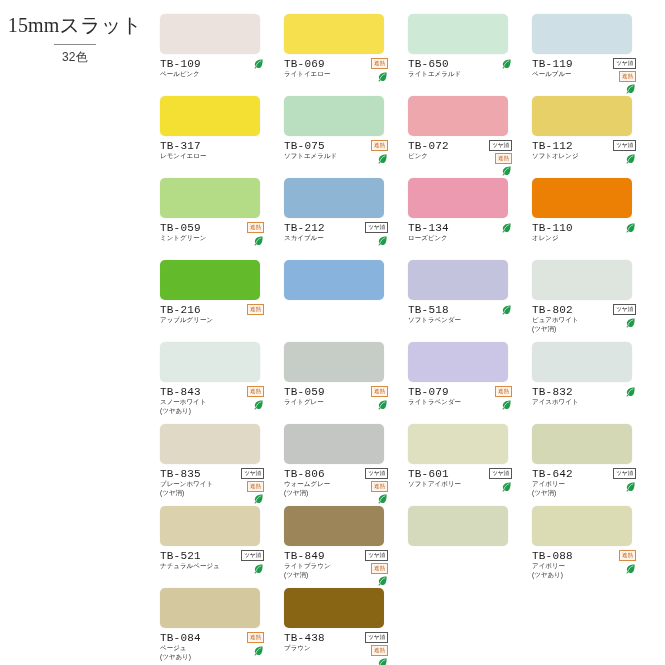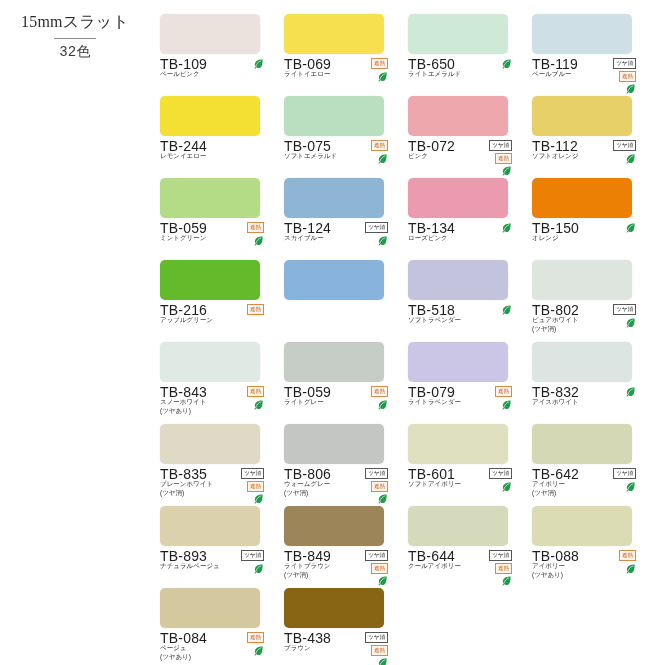--- a/index.html
+++ b/index.html
@@ -10,50 +10,50 @@
     color:#231f20;
     overflow:hidden;
   }
   .page{position:relative;width:665px;height:665px;}
 
   
   .header{
     position:absolute;left:0;top:12px;width:150px;text-align:center;
   }
   .header-title{
-    font-size:16px;letter-spacing:.2px;color:#2b2b2b;
+    font-size:20px;letter-spacing:.2px;color:#2b2b2b;
     font-family:"Liberation Serif","DejaVu Serif",serif;
     white-space:nowrap;
   }
   .header-rule{
     width:42px;height:1px;background:#8a8a8a;margin:5px auto 4px auto;
   }
-  .header-sub{font-size:14px;color:#3a3a3a;letter-spacing:.3px;font-family:Liberation Mono, monospace;}
+  .header-sub{font-size:12px;color:#3a3a3a;letter-spacing:.3px;}
 
   
   .grid{
     position:absolute;left:160px;top:14px;
     width:500px;
     display:grid;
     grid-template-columns:repeat(4,118px);
     column-gap:6px;
     row-gap:0px;
     grid-auto-rows:82px;
   }
   .cell{position:relative;width:118px;height:82px;}
 
   .swatch{
     width:100px;height:40px;border-radius:5px;
     box-shadow:0 0 0 0.5px rgba(0,0,0,0.04);
   }
 
   .meta{position:relative;margin-top:5px;width:118px;}
   .code{
-    font-size:14px;color:#1d1d1d;letter-spacing:.2px;line-height:10px;
-    font-family:Liberation Sans, sans-serif;
+    font-size:11px;color:#1d1d1d;letter-spacing:.2px;line-height:10px;
+    font-family:Liberation Mono, monospace;
   }
   .jname{
     font-size:6.5px;color:#2a2a2a;line-height:8.5px;letter-spacing:0px;
     margin-top:1px;max-width:74px;
   }
   .jname-2{
     font-size:6.5px;color:#2a2a2a;line-height:8.5px;
   }
 
   
@@ -147,21 +147,21 @@
                 <path d="M21 3C11 3 4 7 4 14c0 2 .7 3.7 1.9 5L3 22l1.5 1.2 2.8-2.8C8.7 21.4 10.3 22 12 22c7 0 9-8 9-19z" fill="#1f9c4a"></path>
                 <path d="M18 6C12 8 8 12 6 19" stroke="#ffffff" stroke-width="1.4" fill="none"></path>
               </svg>
             </span>
           </div>
         </div>
       </div>
       <div class="cell">
         <div class="swatch" style="background: rgb(244, 224, 50);"></div>
         <div class="meta">
-          <div class="code">TB-244</div>
+          <div class="code">TB-317</div>
           <div class="jname">レモンイエロー</div>
           <div class="badges"></div>
         </div>
       </div>
       <div class="cell">
         <div class="swatch" style="background: rgb(185, 223, 192);"></div>
         <div class="meta">
           <div class="code">TB-075</div>
           <div class="jname">ソフトエメラルド</div>
           <div class="badges">
@@ -220,21 +220,21 @@
                 <path d="M21 3C11 3 4 7 4 14c0 2 .7 3.7 1.9 5L3 22l1.5 1.2 2.8-2.8C8.7 21.4 10.3 22 12 22c7 0 9-8 9-19z" fill="#1f9c4a"></path>
                 <path d="M18 6C12 8 8 12 6 19" stroke="#ffffff" stroke-width="1.4" fill="none"></path>
               </svg>
             </span>
           </div>
         </div>
       </div>
       <div class="cell">
         <div class="swatch" style="background: rgb(143, 181, 213);"></div>
         <div class="meta">
-          <div class="code">TB-124</div>
+          <div class="code">TB-212</div>
           <div class="jname">スカイブルー</div>
           <div class="badges">
             <div class="badge">ツヤ消</div>
             <span class="leaf">
               <svg viewBox="0 0 24 24" aria-hidden="true">
                 <path d="M21 3C11 3 4 7 4 14c0 2 .7 3.7 1.9 5L3 22l1.5 1.2 2.8-2.8C8.7 21.4 10.3 22 12 22c7 0 9-8 9-19z" fill="#1f9c4a"></path>
                 <path d="M18 6C12 8 8 12 6 19" stroke="#ffffff" stroke-width="1.4" fill="none"></path>
               </svg>
             </span>
           </div>
@@ -251,21 +251,21 @@
                 <path d="M21 3C11 3 4 7 4 14c0 2 .7 3.7 1.9 5L3 22l1.5 1.2 2.8-2.8C8.7 21.4 10.3 22 12 22c7 0 9-8 9-19z" fill="#1f9c4a"></path>
                 <path d="M18 6C12 8 8 12 6 19" stroke="#ffffff" stroke-width="1.4" fill="none"></path>
               </svg>
             </span>
           </div>
         </div>
       </div>
       <div class="cell">
         <div class="swatch" style="background: rgb(236, 128, 5);"></div>
         <div class="meta">
-          <div class="code">TB-150</div>
+          <div class="code">TB-110</div>
           <div class="jname">オレンジ</div>
           <div class="badges">
             <span class="leaf">
               <svg viewBox="0 0 24 24" aria-hidden="true">
                 <path d="M21 3C11 3 4 7 4 14c0 2 .7 3.7 1.9 5L3 22l1.5 1.2 2.8-2.8C8.7 21.4 10.3 22 12 22c7 0 9-8 9-19z" fill="#1f9c4a"></path>
                 <path d="M18 6C12 8 8 12 6 19" stroke="#ffffff" stroke-width="1.4" fill="none"></path>
               </svg>
             </span>
           </div>
         </div>
@@ -444,21 +444,21 @@
                 <path d="M21 3C11 3 4 7 4 14c0 2 .7 3.7 1.9 5L3 22l1.5 1.2 2.8-2.8C8.7 21.4 10.3 22 12 22c7 0 9-8 9-19z" fill="#1f9c4a"></path>
                 <path d="M18 6C12 8 8 12 6 19" stroke="#ffffff" stroke-width="1.4" fill="none"></path>
               </svg>
             </span>
           </div>
         </div>
       </div>
       <div class="cell">
         <div class="swatch" style="background: rgb(219, 210, 173);"></div>
         <div class="meta">
-          <div class="code">TB-893</div>
+          <div class="code">TB-521</div>
           <div class="jname">ナチュラルベージュ</div>
           <div class="badges">
             <div class="badge">ツヤ消</div>
             <span class="leaf">
               <svg viewBox="0 0 24 24" aria-hidden="true">
                 <path d="M21 3C11 3 4 7 4 14c0 2 .7 3.7 1.9 5L3 22l1.5 1.2 2.8-2.8C8.7 21.4 10.3 22 12 22c7 0 9-8 9-19z" fill="#1f9c4a"></path>
                 <path d="M18 6C12 8 8 12 6 19" stroke="#ffffff" stroke-width="1.4" fill="none"></path>
               </svg>
             </span>
           </div>
@@ -477,34 +477,20 @@
               <svg viewBox="0 0 24 24" aria-hidden="true">
                 <path d="M21 3C11 3 4 7 4 14c0 2 .7 3.7 1.9 5L3 22l1.5 1.2 2.8-2.8C8.7 21.4 10.3 22 12 22c7 0 9-8 9-19z" fill="#1f9c4a"></path>
                 <path d="M18 6C12 8 8 12 6 19" stroke="#ffffff" stroke-width="1.4" fill="none"></path>
               </svg>
             </span>
           </div>
         </div>
       </div>
       <div class="cell">
         <div class="swatch" style="background: rgb(213, 218, 189);"></div>
-        <div class="meta">
-          <div class="code">TB-644</div>
-          <div class="jname">クールアイボリー</div>
-          <div class="badges">
-            <div class="badge">ツヤ消</div>
-            <div class="badge heat">遮熱</div>
-            <span class="leaf">
-              <svg viewBox="0 0 24 24" aria-hidden="true">
-                <path d="M21 3C11 3 4 7 4 14c0 2 .7 3.7 1.9 5L3 22l1.5 1.2 2.8-2.8C8.7 21.4 10.3 22 12 22c7 0 9-8 9-19z" fill="#1f9c4a"></path>
-                <path d="M18 6C12 8 8 12 6 19" stroke="#ffffff" stroke-width="1.4" fill="none"></path>
-              </svg>
-            </span>
-          </div>
-        </div>
       </div>
       <div class="cell">
         <div class="swatch" style="background: rgb(220, 220, 180);"></div>
         <div class="meta">
           <div class="code">TB-088</div>
           <div class="jname">アイボリー</div>
           <div class="jname-2">(ツヤあり)</div>
           <div class="badges">
             <div class="badge heat">遮熱</div>
             <span class="leaf">

